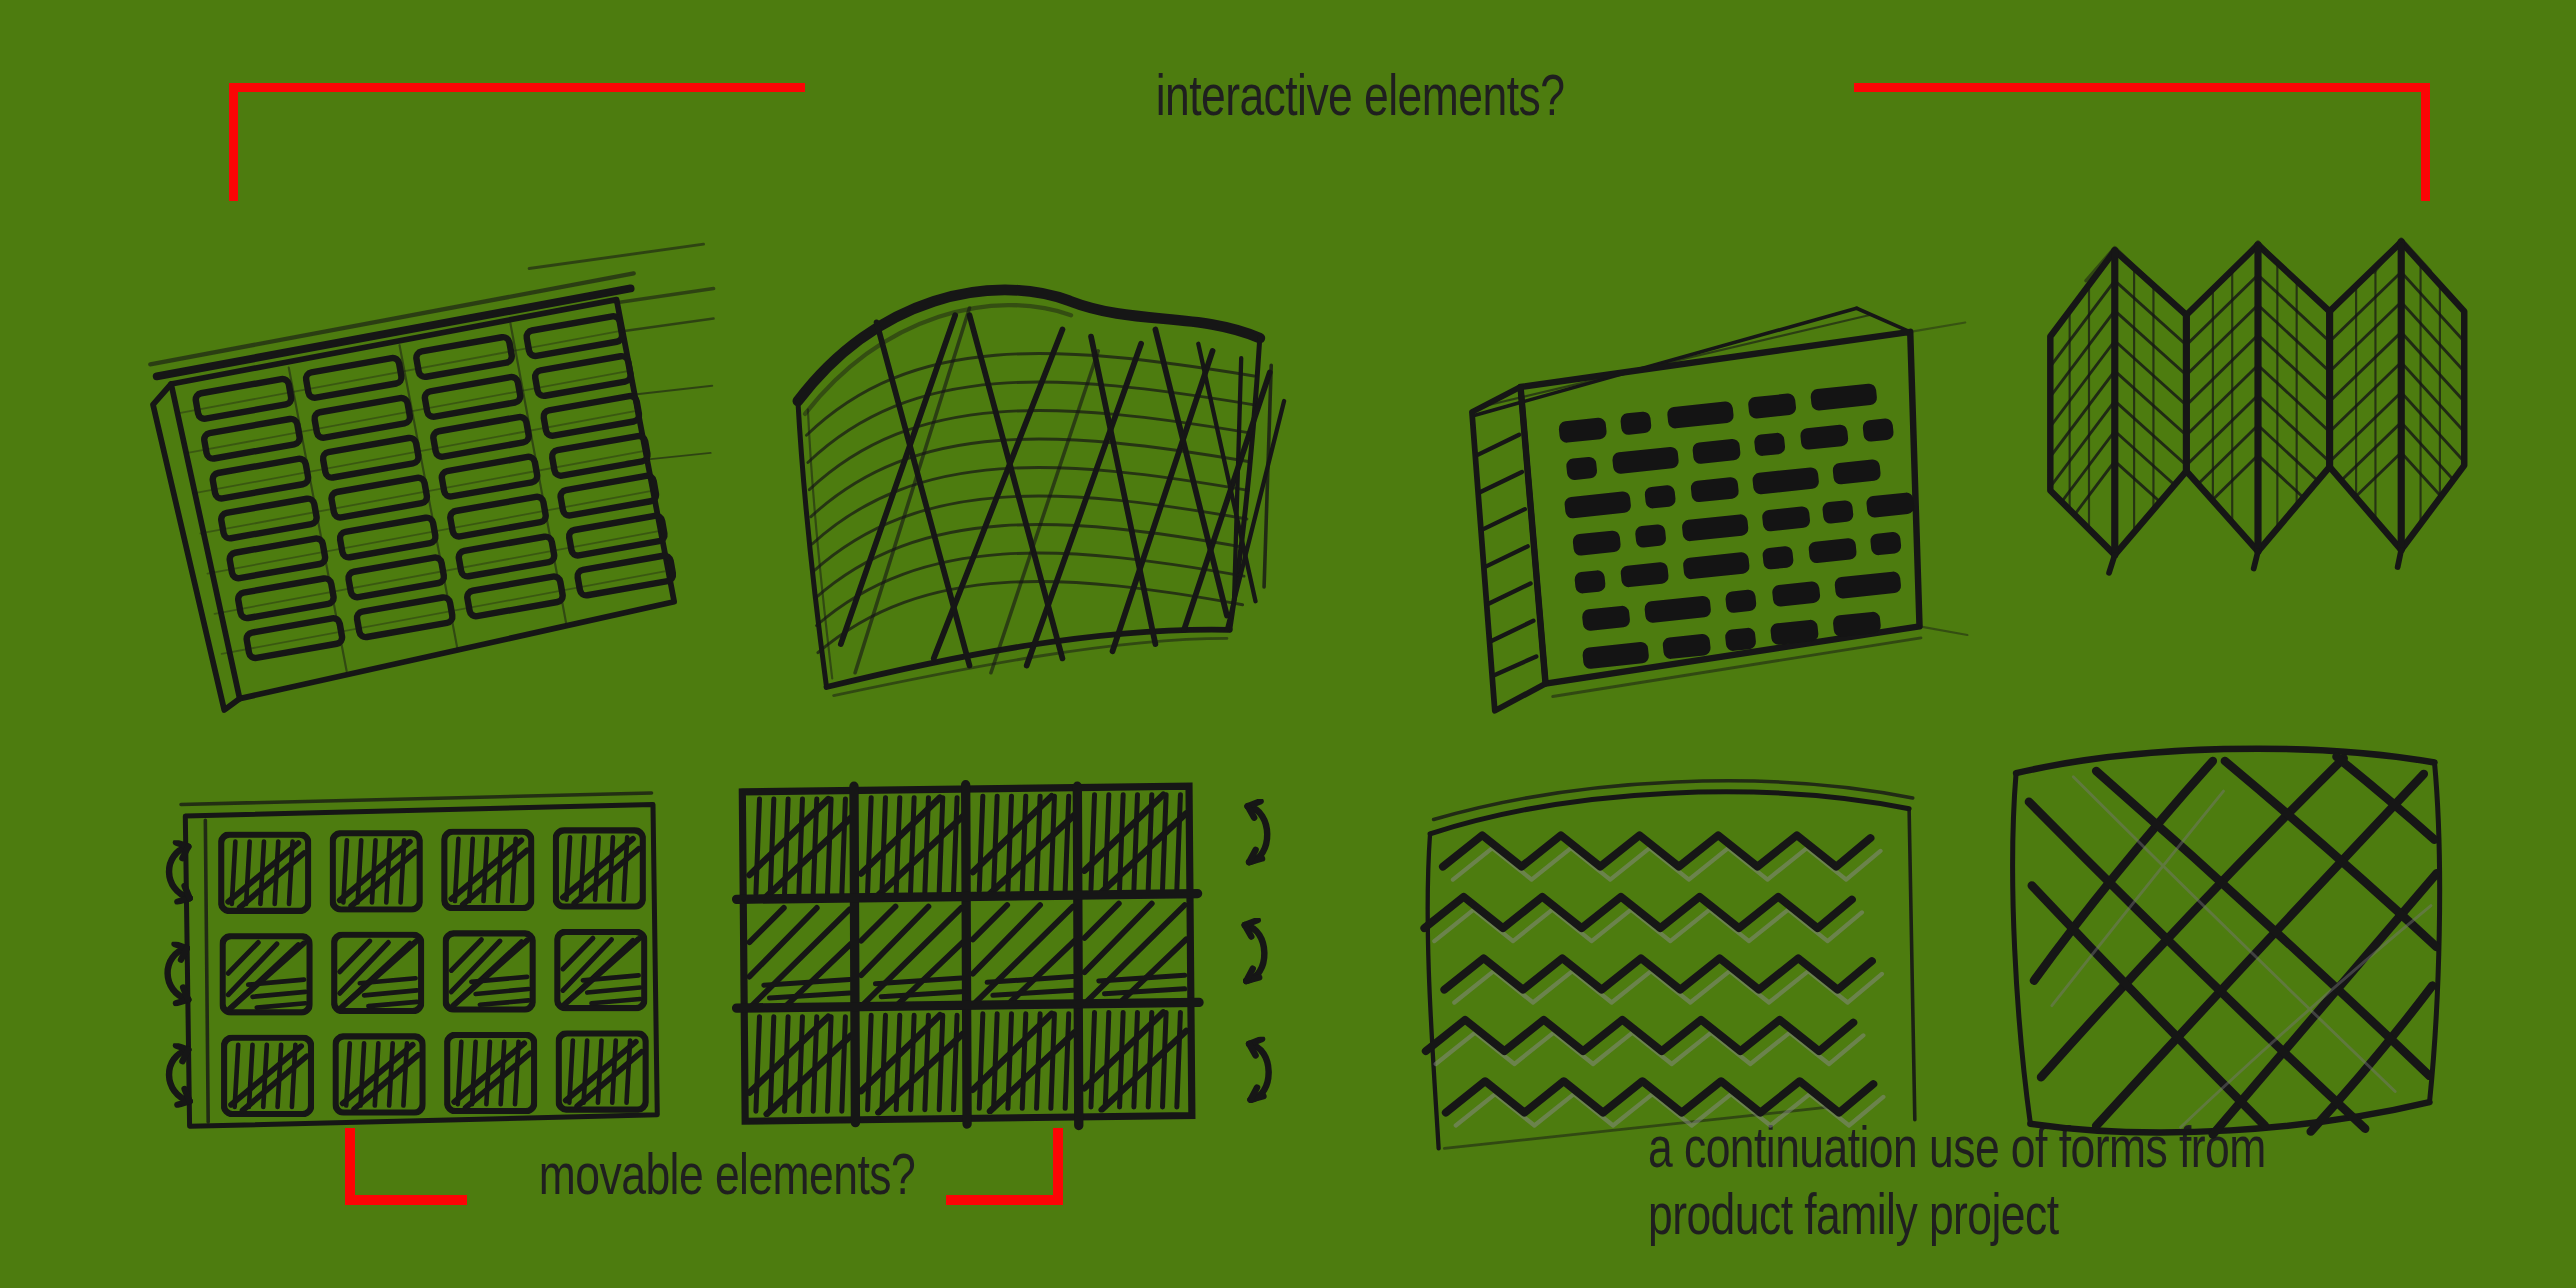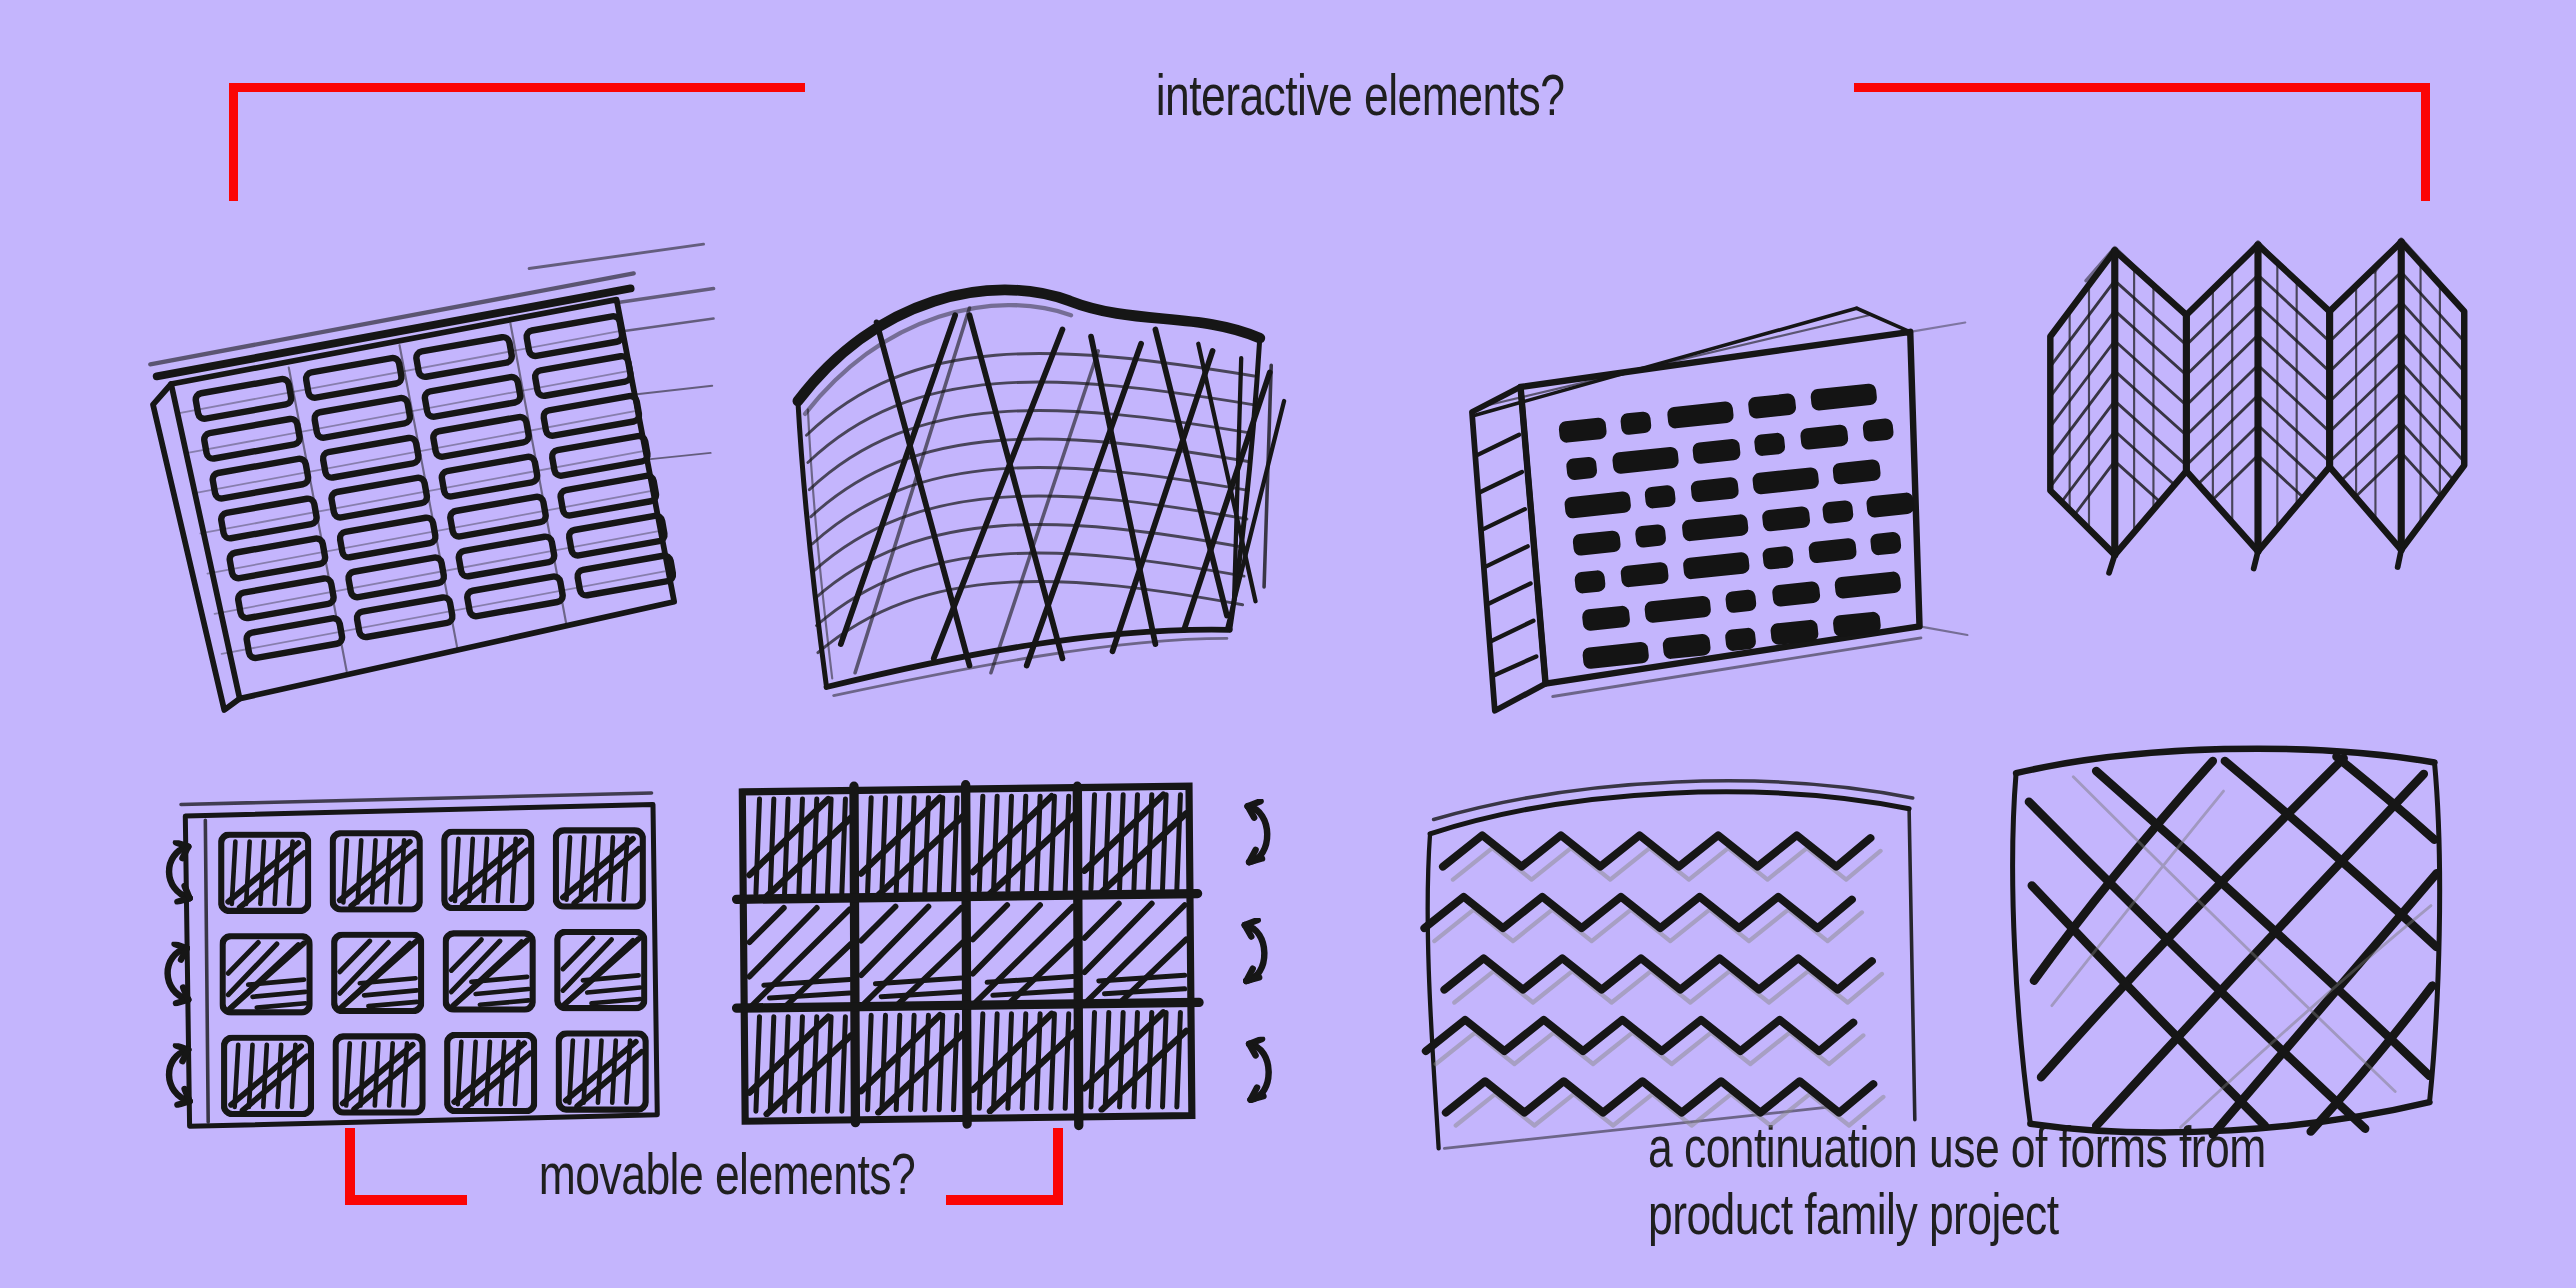--- a/index.html
+++ b/index.html
@@ -1,16 +1,16 @@
 <!DOCTYPE html>
 <html style="font-size:11.4px"><head>
 <meta charset="utf-8">
 <style>
   html,body{margin:0;padding:0;background:#ffffff;}
-  #canvas{position:relative;width:2576px;height:1288px;background:#c4b5fd;overflow:hidden;
+  #canvas{position:relative;width:2576px;height:1288px;background:#4d7c0f;overflow:hidden;
           font-family:"Liberation Sans","DejaVu Sans",sans-serif;color:#1a1a1a;}
   .note{position:absolute;font-size:57px;line-height:1;white-space:nowrap;color:#1f1f1f;
         letter-spacing:-0.7px;}
   .note.center{transform:translateX(-50%) scaleX(0.78);}
   .note.left{transform:scaleX(0.78);transform-origin:left top;white-space:normal;line-height:67px;}
   .bracket{position:absolute;}
   .sketch{position:absolute;}
   svg{display:block;overflow:visible;}
 </style>
 </head>

